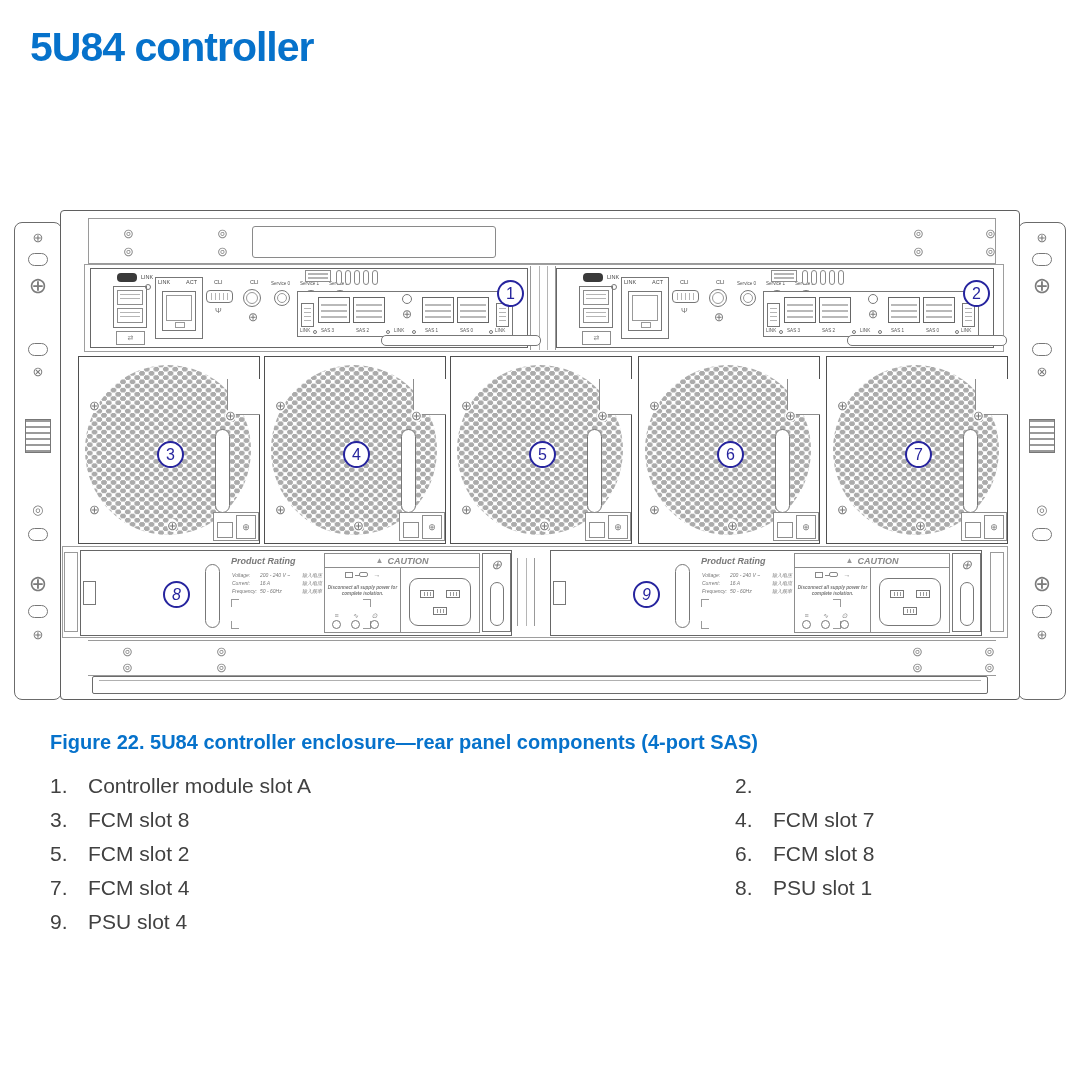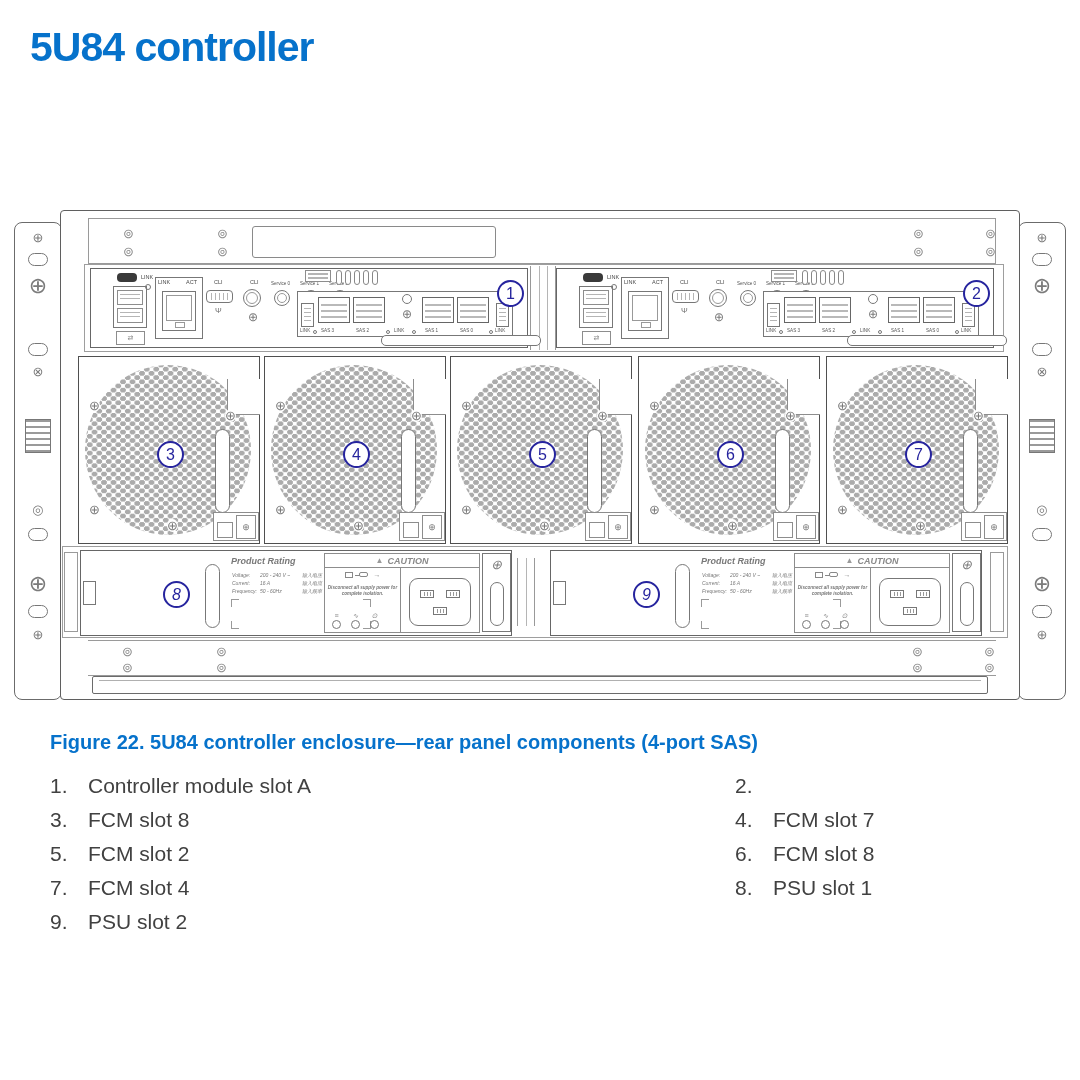--- a/index.html
+++ b/index.html
@@ -577,17 +577,17 @@
     <div class="legend-item">
         <span class="num">7.</span>
         <span>FCM slot 4</span>
       </div>
     <div class="legend-item">
         <span class="num">8.</span>
         <span>PSU slot 1</span>
       </div>
     <div class="legend-item">
         <span class="num">9.</span>
-        <span>PSU slot 2</span>
+        <span>PSU slot 4</span>
       </div>
   </div>
 
 </div>
 
 </body></html>

